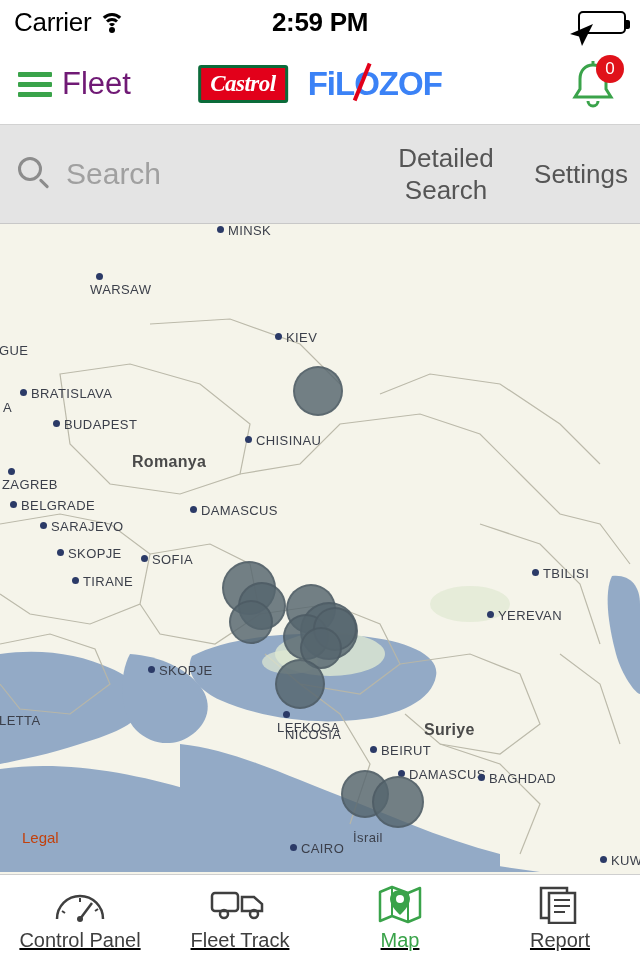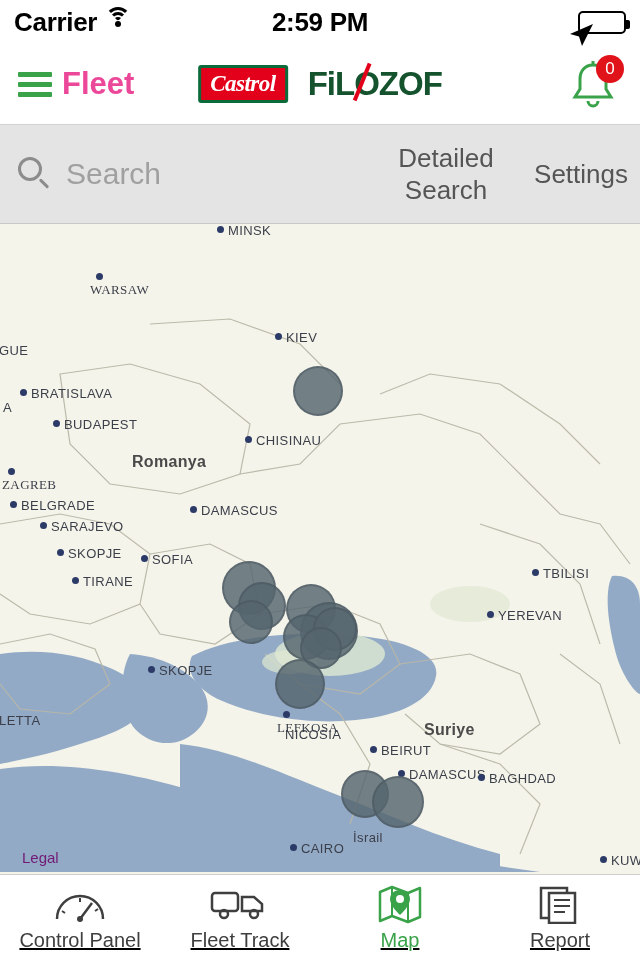--- a/index.html
+++ b/index.html
@@ -12,21 +12,21 @@
   #app { position: relative; width: 640px; height: 960px; }
 
   
   .statusbar {
     height: 44px; width: 100%;
     display: flex; align-items: center;
     padding: 0 14px;
     background: #ffffff;
     position: relative;
   }
-  .sb-left { display: flex; align-items: flex-start; gap: 8px; font-weight: bold; }
+  .sb-left { display: flex; align-items: center; gap: 8px; }
   .sb-carrier { font-size: 26px; color: #000; letter-spacing: -0.3px; }
   .wifi-icon { display:inline-block; width: 26px; height: 19px; position: relative; }
   .wifi-icon span {
     position: absolute; border: 3px solid #000; border-bottom-color: transparent;
     border-left-color: transparent; border-right-color: transparent;
     border-radius: 50%; left: 50%; transform: translateX(-50%);
   }
   .wifi-icon .w1 { width: 26px; height: 26px; top: 0; }
   .wifi-icon .w2 { width: 17px; height: 17px; top: 5px; }
   .wifi-icon .w3 { width: 8px;  height: 8px;  top: 10px; }
@@ -52,34 +52,34 @@
   .battery-fill { height: 100%; background: #000; border-radius: 2px; }
 
   
   .appbar {
     height: 80px; background: #ffffff; display: flex; align-items: center;
     padding: 0 18px; position: relative;
   }
   .menu-btn { display: flex; align-items: center; gap: 10px; cursor: pointer; }
   .hamburger { display: flex; flex-direction: column; gap: 5px; }
   .hamburger i { display: block; width: 34px; height: 5px; background: #3aa34a; border-radius: 1px; }
-  .fleet-label { font-size: 31px; color: #ec4899; font-weight: bold; }
+  .fleet-label { font-size: 31px; color: #701a75; font-weight: normal; }
 
   .brandwrap {
     position: absolute; left: 50%; transform: translateX(-50%);
     display: flex; align-items: center; gap: 20px;
   }
   .castrol {
     background: #e2001a; color: #fff; font-style: italic; font-weight: bold;
     font-size: 23px; padding: 3px 9px 3px 9px; border-radius: 3px;
     border: 3px solid #0b6b3a; letter-spacing: -0.5px;
     font-family: "Liberation Serif", serif;
   }
   .filozof {
-    font-size: 33px; font-weight: bold; color: #14532d; letter-spacing: -1px;
+    font-size: 33px; font-weight: bold; color: #3b82f6; letter-spacing: -1px;
     position: relative; font-family: "Liberation Sans", sans-serif;
   }
   .filozof .slash {
     position: absolute; left: 52px; top: -3px; width: 4px; height: 40px;
     background: #e2001a; transform: rotate(22deg);
   }
 
   .bell-wrap { margin-left: auto; position: relative; width: 58px; height: 58px; cursor: pointer; }
   .bell-badge {
     position: absolute; top: 0px; right: -2px; width: 28px; height: 28px; border-radius: 50%;
@@ -117,21 +117,21 @@
   .map svg { position: absolute; left: 0; top: 0; }
   .city { position: absolute; }
   .city .dot {
     width: 7px; height: 7px; background: #2b3a67; border-radius: 50%;
     position: absolute; left: 0; top: 0;
   }
   .city .name {
     position: absolute; left: 11px; top: -3px; white-space: nowrap;
     font-size: 13px; color: #3b3f4a; letter-spacing: 0.4px;
   }
-  .city.below .name { left: -6px; top: 9px; font-family: Liberation Serif, serif; }
+  .city.below .name { left: -6px; top: 9px; }
   .country-label {
     position: absolute; font-size: 16px; color: #4a4a4a; font-weight: bold;
     letter-spacing: 0.3px;
   }
   .cluster {
     position: absolute; border-radius: 50%;
     background: rgba(86, 101, 110, 0.82);
     border: 2px solid rgba(70,84,92,0.5);
   }
   .nearby-pill {
@@ -142,21 +142,21 @@
   }
   .nearby-icon {
     width: 44px; height: 44px; border-radius: 50%; background: #3aa34a;
     display: flex; align-items: center; justify-content: center; flex: none;
   }
   .nearby-icon .inner {
     width: 16px; height: 16px; border-radius: 50%; border: 4px solid #fff;
   }
   .nearby-text { font-size: 22px; color: #333; }
   .legal {
-    position: absolute; left: 22px; bottom: 8px; font-size: 15px; color: #701a75;
+    position: absolute; left: 22px; bottom: 28px; font-size: 15px; color: #c2410c;
   }
 
   
   .tabbar {
     position: absolute; left: 0; bottom: 0; width: 100%; height: 86px;
     background: #ffffff; border-top: 1px solid #cfcfcf;
     display: flex; align-items: center;
   }
   .tab {
     flex: 1; height: 100%; display: flex; flex-direction: column;

